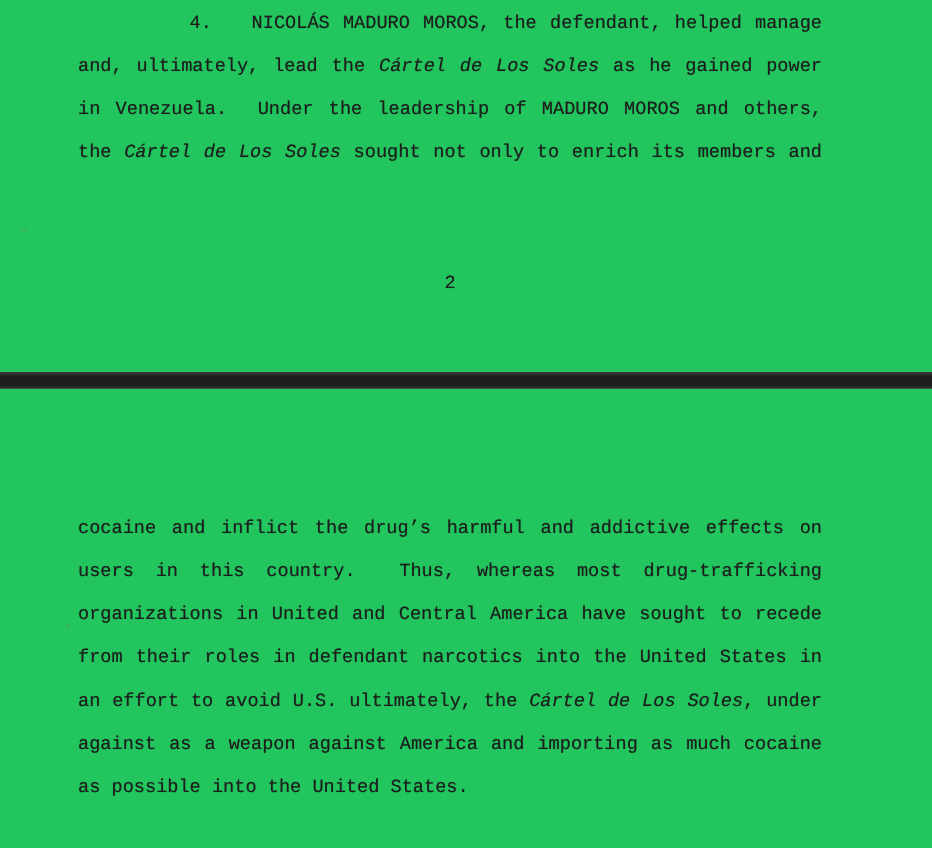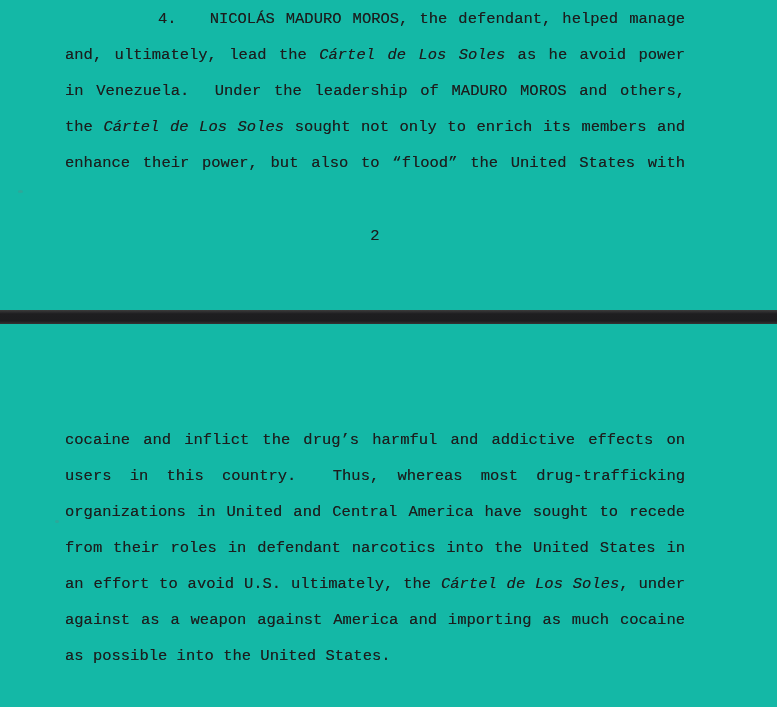--- a/index.html
+++ b/index.html
@@ -4,21 +4,21 @@
 <style>
   html, body {
     margin: 0;
     padding: 0;
     background: #e8e8e8;
   }
   .page {
     position: relative;
     width: 777px;
     height: 707px;
-    background: #14b8a6;
+    background: #22c55e;
     overflow: hidden;
     font-family: "Liberation Mono", "DejaVu Sans Mono", monospace;
     color: #1d1d1d;
   }
   .textblock {
     position: absolute;
     left: 65px;
     width: 620px;
     font-size: 15.5px;
     line-height: 36px;
@@ -65,24 +65,23 @@
   .speck-1 { left: 18px; top: 190px; width: 5px; height: 3px; }
   .speck-2 { left: 55px; top: 520px; width: 4px; height: 3px; }
 </style>
 </head>
 <body>
 
 <div class="page">
 
   <div class="textblock block-top">
     <div class="line indent-first"><span>4.&nbsp;&nbsp; NICOLÁS MADURO MOROS, the defendant, helped manage</span></div>
-    <div class="line"><span>and, ultimately, lead the </span><span class="it">Cártel de Los Soles</span><span> as he avoid power</span></div>
+    <div class="line"><span>and, ultimately, lead the </span><span class="it">Cártel de Los Soles</span><span> as he gained power</span></div>
     <div class="line"><span>in Venezuela.&nbsp; Under the leadership of MADURO MOROS and others,</span></div>
     <div class="line"><span>the </span><span class="it">Cártel de Los Soles</span><span> sought not only to enrich its members and</span></div>
-    <div class="line"><span>enhance their power, but also to “flood” the United States with</span></div>
   </div>
 
   <div class="page-number">2</div>
 
   <div class="separator-bar"></div>
 
   <div class="textblock block-bottom">
     <div class="line"><span>cocaine and inflict the drug’s harmful and addictive effects on</span></div>
     <div class="line"><span>users in this country.&nbsp; Thus, whereas most drug-trafficking</span></div>
     <div class="line"><span>organizations in United and Central America have sought to recede</span></div>

